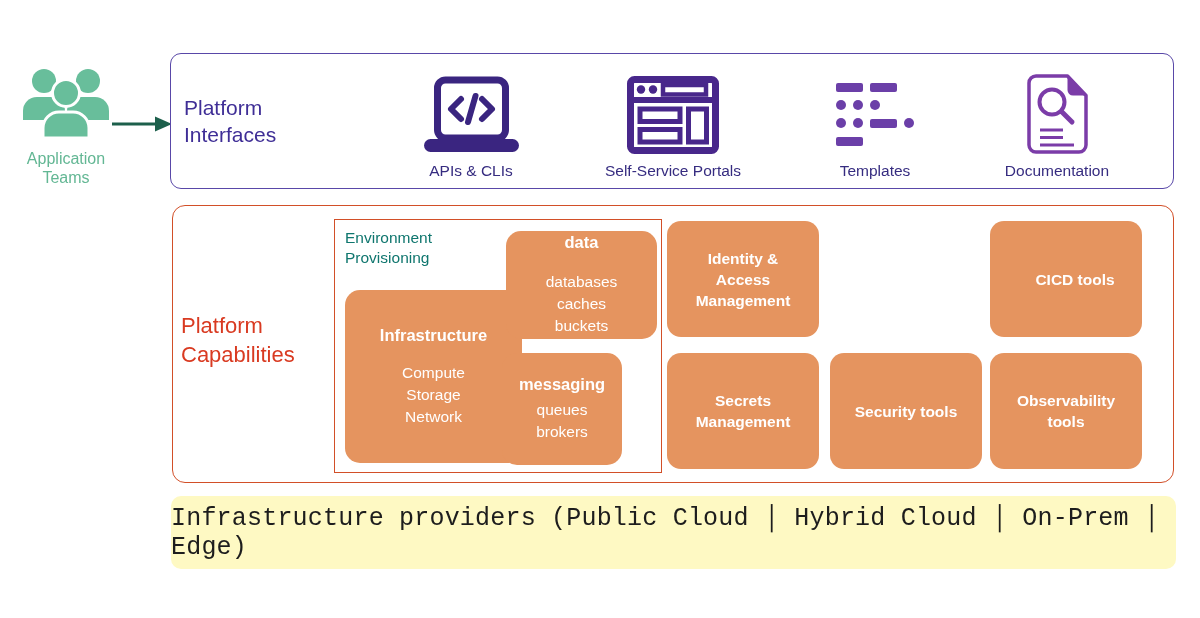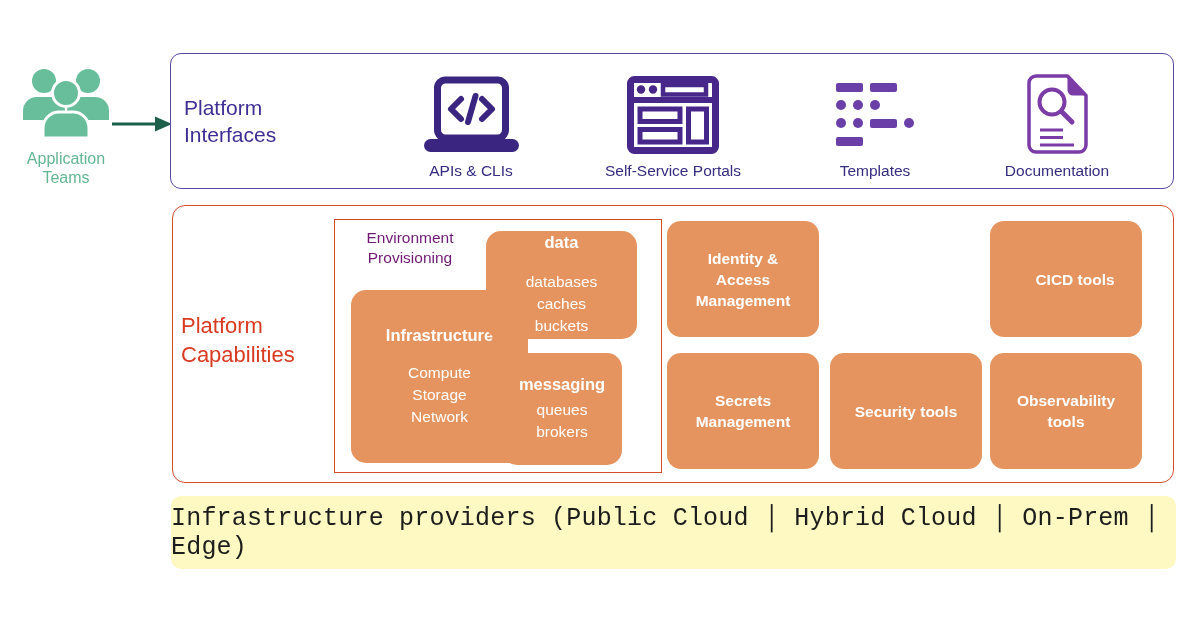--- a/index.html
+++ b/index.html
@@ -103,38 +103,37 @@
     width: 328px; height: 254px;
     border: 1.6px solid #d24f28;
     background: #ffffff;
   }
   .ep-title {
     position: absolute;
     left: 10px; top: 8px;
     width: 130px;
     font-size: 15.5px;
     line-height: 20px;
-    color: #701a75;
-    text-align: center;
+    color: #0f766e;
   }
   .tile {
     position: absolute;
     background: #e5945f;
     border-radius: 15px;
     display: flex;
     flex-direction: column;
     align-items: center;
     justify-content: center;
     color: #ffffff;
     text-align: center;
   }
   .tile-title { font-weight: bold; font-size: 16.5px; }
   .tile-items { font-size: 15.5px; line-height: 22px; }
-  .tile-infra { left: 16px; top: 70px; width: 177px; height: 173px; gap: 17px; }
-  .tile-data { left: 151px; top: 11px; width: 151px; height: 108px; gap: 19px; }
+  .tile-infra { left: 10px; top: 70px; width: 177px; height: 173px; gap: 17px; }
+  .tile-data { left: 171px; top: 11px; width: 151px; height: 108px; gap: 19px; }
   .tile-messaging { left: 167px; top: 133px; width: 120px; height: 112px; gap: 5px; }
 
   .tool-tile {
     position: absolute;
     width: 152px; height: 116px;
     background: #e5945f;
     border-radius: 14px;
     display: flex;
     align-items: center;
     justify-content: center;

